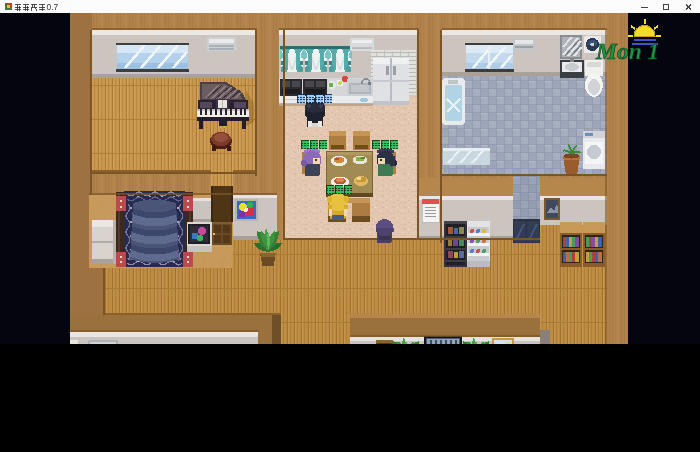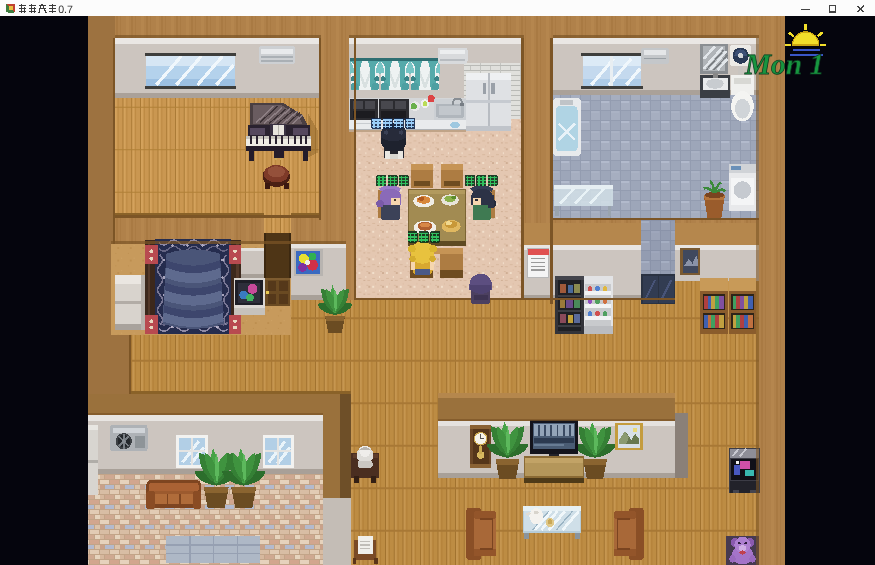--- a/index.html
+++ b/index.html
@@ -1,16 +1,16 @@
 <!DOCTYPE html>
 <html><head>
 <meta charset="utf-8">
 <style>
 html,body{margin:0;padding:0;background:#000;}
-#stage{width:700px;height:452px;position:relative;overflow:hidden;font-family:"Liberation Sans",sans-serif;}
+#stage{width:700px;height:344px;position:relative;overflow:hidden;font-family:"Liberation Sans",sans-serif;}
 </style>
 </head>
 <body>
 <div id="stage">
 <svg width="700" height="452" viewBox="0 0 700 452" xmlns="http://www.w3.org/2000/svg" shape-rendering="crispEdges">
 <defs>
 
 <pattern id="wall" width="12" height="24" patternUnits="userSpaceOnUse">
   <rect width="12" height="24" fill="#b0814a"></rect>
   <rect x="0" width="1" height="24" fill="#aa7b44"></rect>

